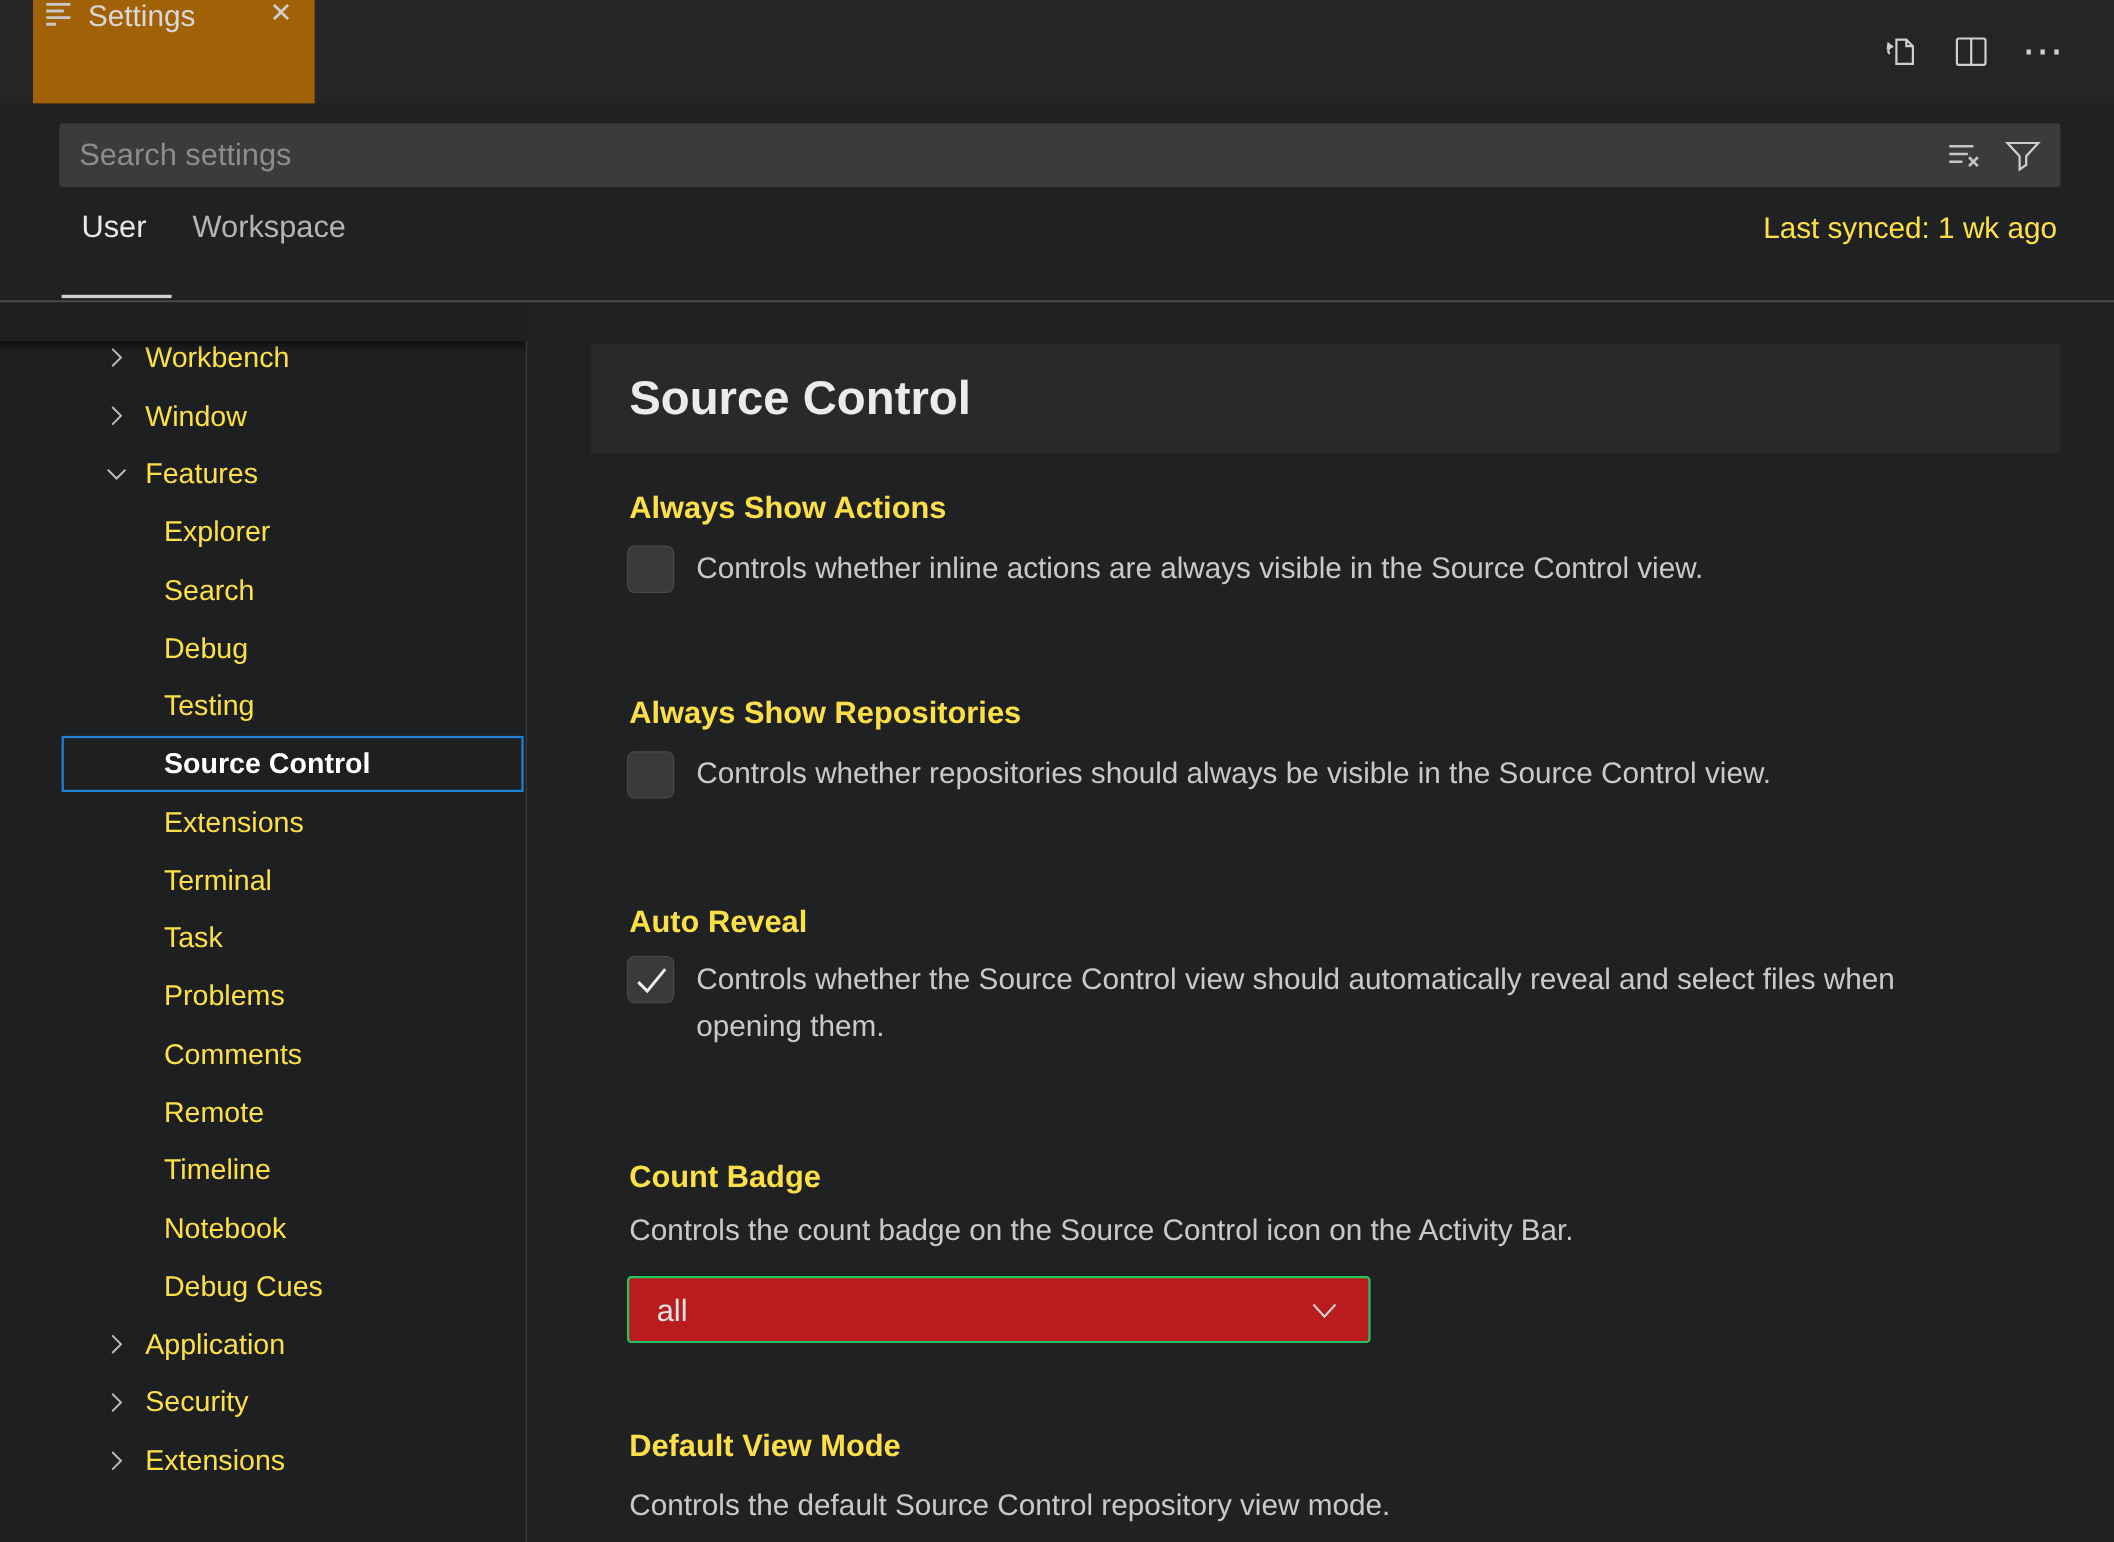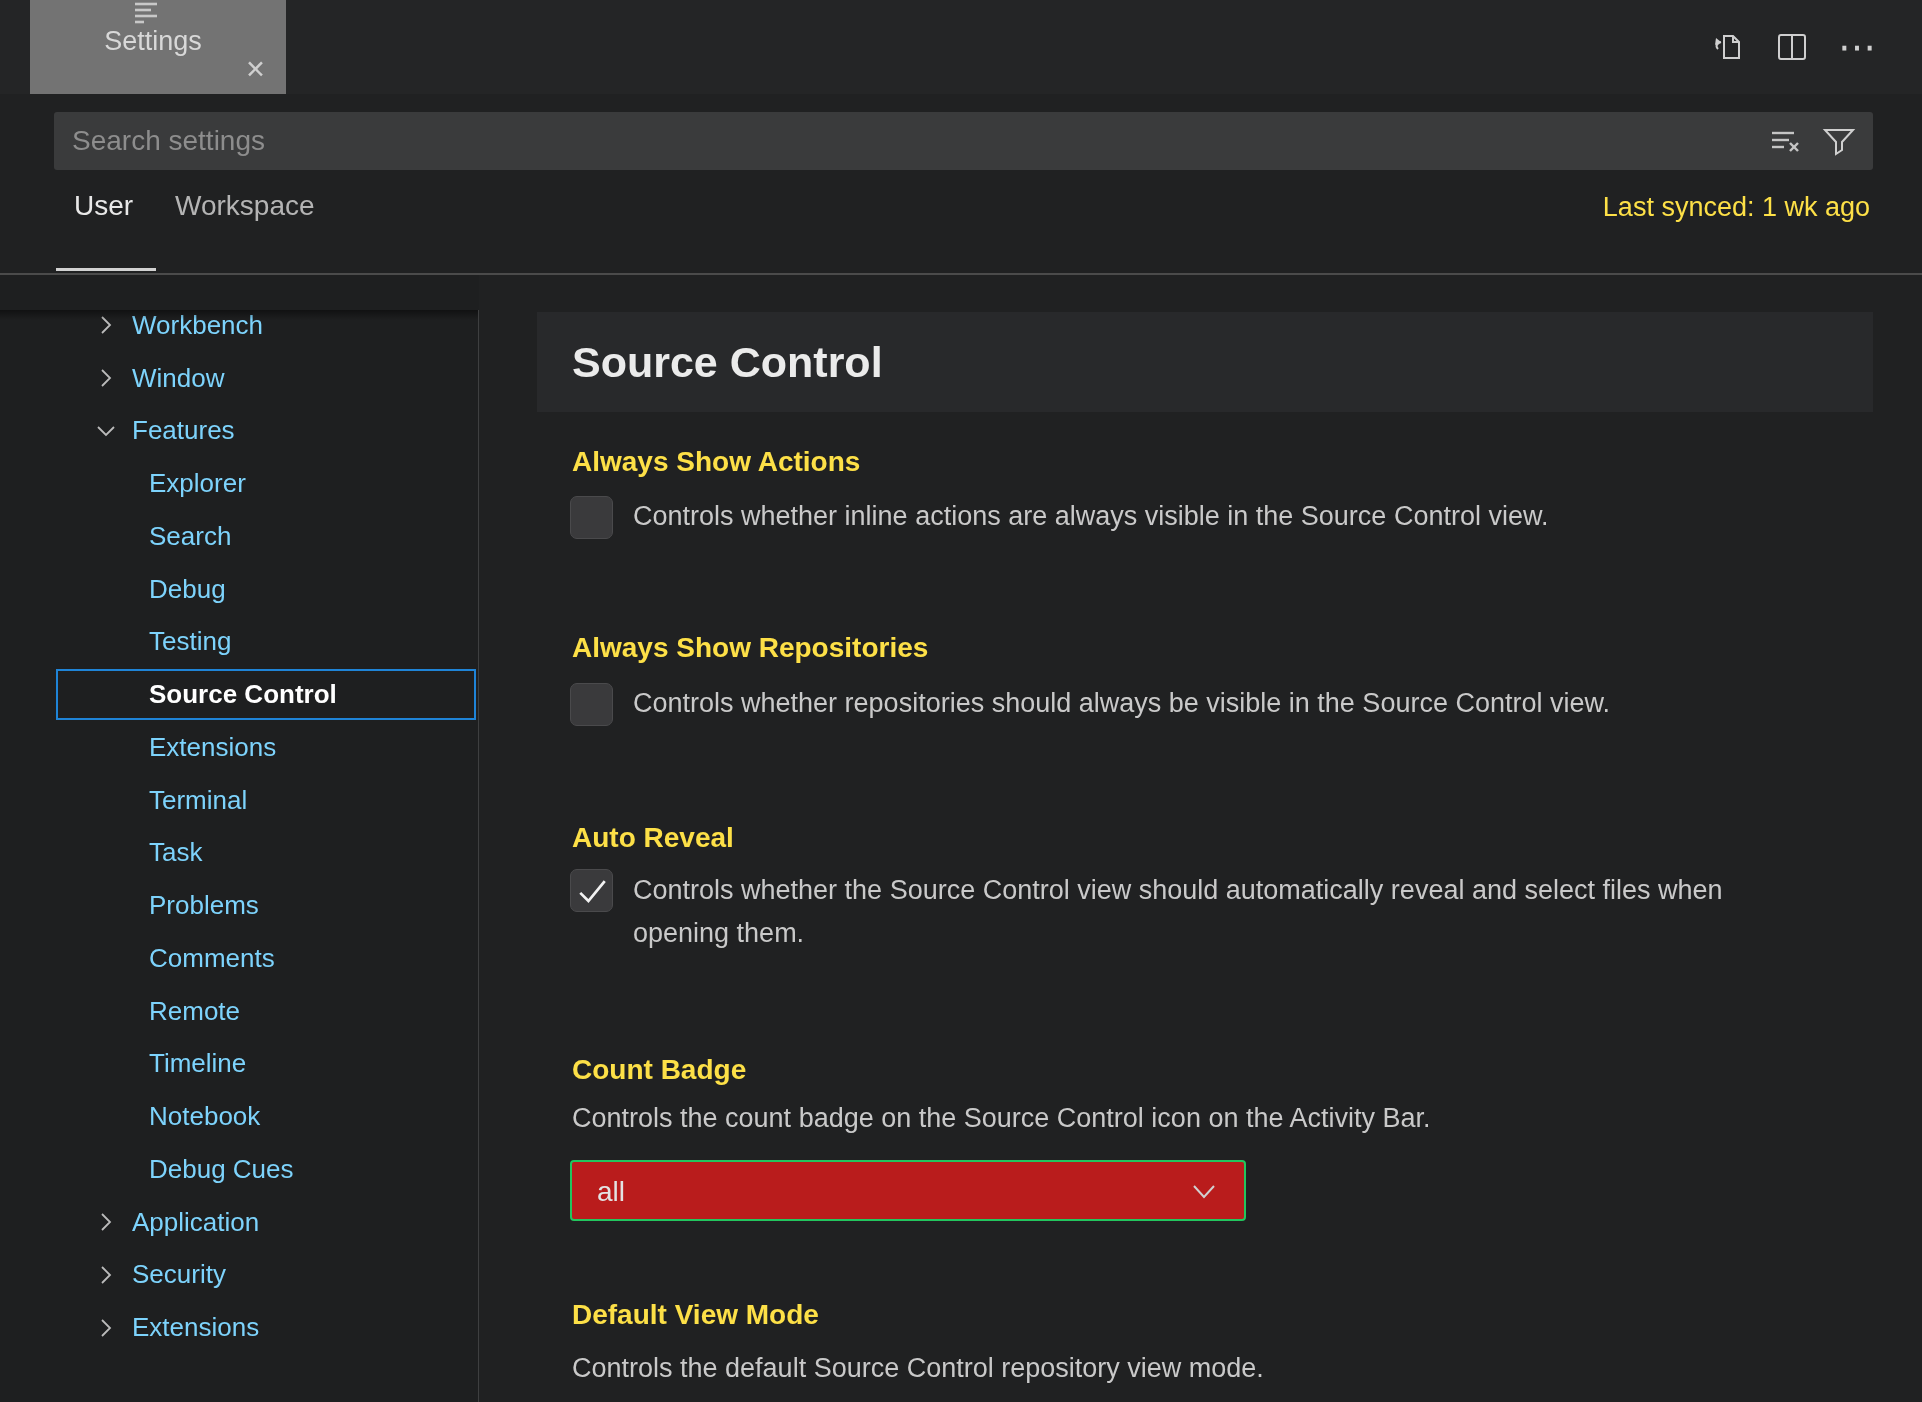--- a/index.html
+++ b/index.html
@@ -5,22 +5,22 @@
   html,body{margin:0;padding:0;background:#151515;}
   *{box-sizing:border-box;}
   #screen{
     position:relative;width:1922px;height:1402px;overflow:hidden;
     background:#202122;font-family:"Liberation Sans",sans-serif;
     -webkit-font-smoothing:antialiased;
   }
   
   .tabstrip{position:absolute;left:0;top:0;width:1922px;height:94px;background:#242526;}
   .tab{
-    position:absolute;left:30px;top:0;width:256px;height:94px;background:#737373;
-    display:flex;align-items:center;padding:0 20px 0 10px;flex-direction:column;
+    position:absolute;left:30px;top:0;width:256px;height:94px;background:#a16207;
+    display:flex;align-items:flex-start;padding:0 20px 0 10px;
   }
   .tab-icon{width:26px;height:26px;margin-right:14px;flex:none;}
   .tab-title{font-size:27px;color:#d8d8d8;}
   .tab-close{margin-left:auto;font-size:25px;color:#cfcfcf;cursor:pointer;line-height:1;}
   .hdr-icons{position:absolute;right:44px;top:0;height:94px;display:flex;align-items:center;gap:28px;}
   .hdr-icons .ic{width:36px;height:36px;display:block;}
   .more-dots{font-size:38px;color:#cfcfcf;line-height:36px;letter-spacing:2px;}
   
   .search{
     position:absolute;left:54px;top:112px;width:1819px;height:58px;background:#3a3b3c;
@@ -40,21 +40,21 @@
   .scope-workspace{left:175px;}
   .scope-underline{position:absolute;left:56px;top:98px;width:100px;height:3px;background:#d2d2d2;}
   .last-synced{position:absolute;right:52px;top:22px;font-size:27px;color:#fde047;}
   .sidebar{position:absolute;left:0;top:275px;width:479px;height:1127px;background:#1e1f20;}
   .sidebar-shadow{position:absolute;left:0;top:35px;width:100%;height:10px;
     background:linear-gradient(to bottom,rgba(0,0,0,0.45),rgba(0,0,0,0));}
   .divider{position:absolute;left:478px;top:310px;width:2px;height:1092px;background:#3e3f40;}
   .tree{position:absolute;left:0;top:24px;width:479px;}
   .trow{position:relative;height:52.75px;display:flex;align-items:center;cursor:pointer;}
   .trow .chev{position:absolute;left:94px;width:24px;height:24px;}
-  .trow .lbl{position:absolute;left:132px;font-size:26px;color:#7dd3fc;white-space:nowrap;}
+  .trow .lbl{position:absolute;left:132px;font-size:26px;color:#fde047;white-space:nowrap;}
   .trow.child .lbl{left:149px;}
   .trow.sel::before{
     content:"";position:absolute;left:56px;right:3px;top:1px;bottom:1px;
     border:2px solid #1f84d7;
   }
   .trow.sel .lbl{color:#ffffff;font-weight:700;}
   
   .main{position:absolute;left:479px;top:275px;width:1443px;height:1127px;background:#202122;}
   .hband{position:absolute;left:58px;top:37px;width:1336px;height:100px;background:#28292b;}
   .htitle{position:absolute;left:35px;top:0;line-height:100px;font-size:43px;font-weight:700;color:#ebebeb;}

